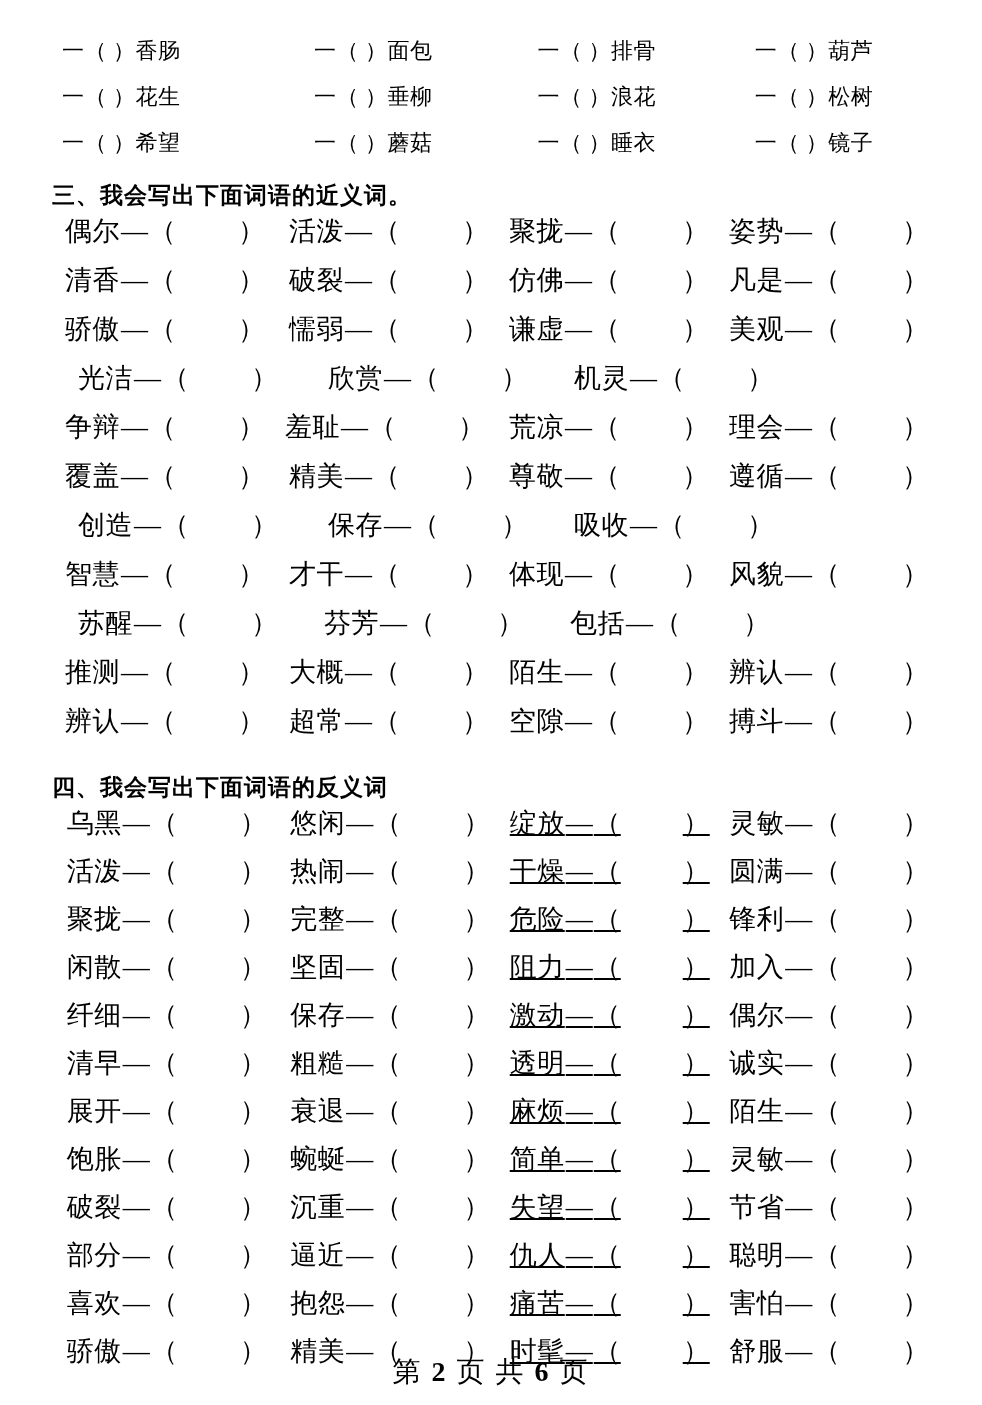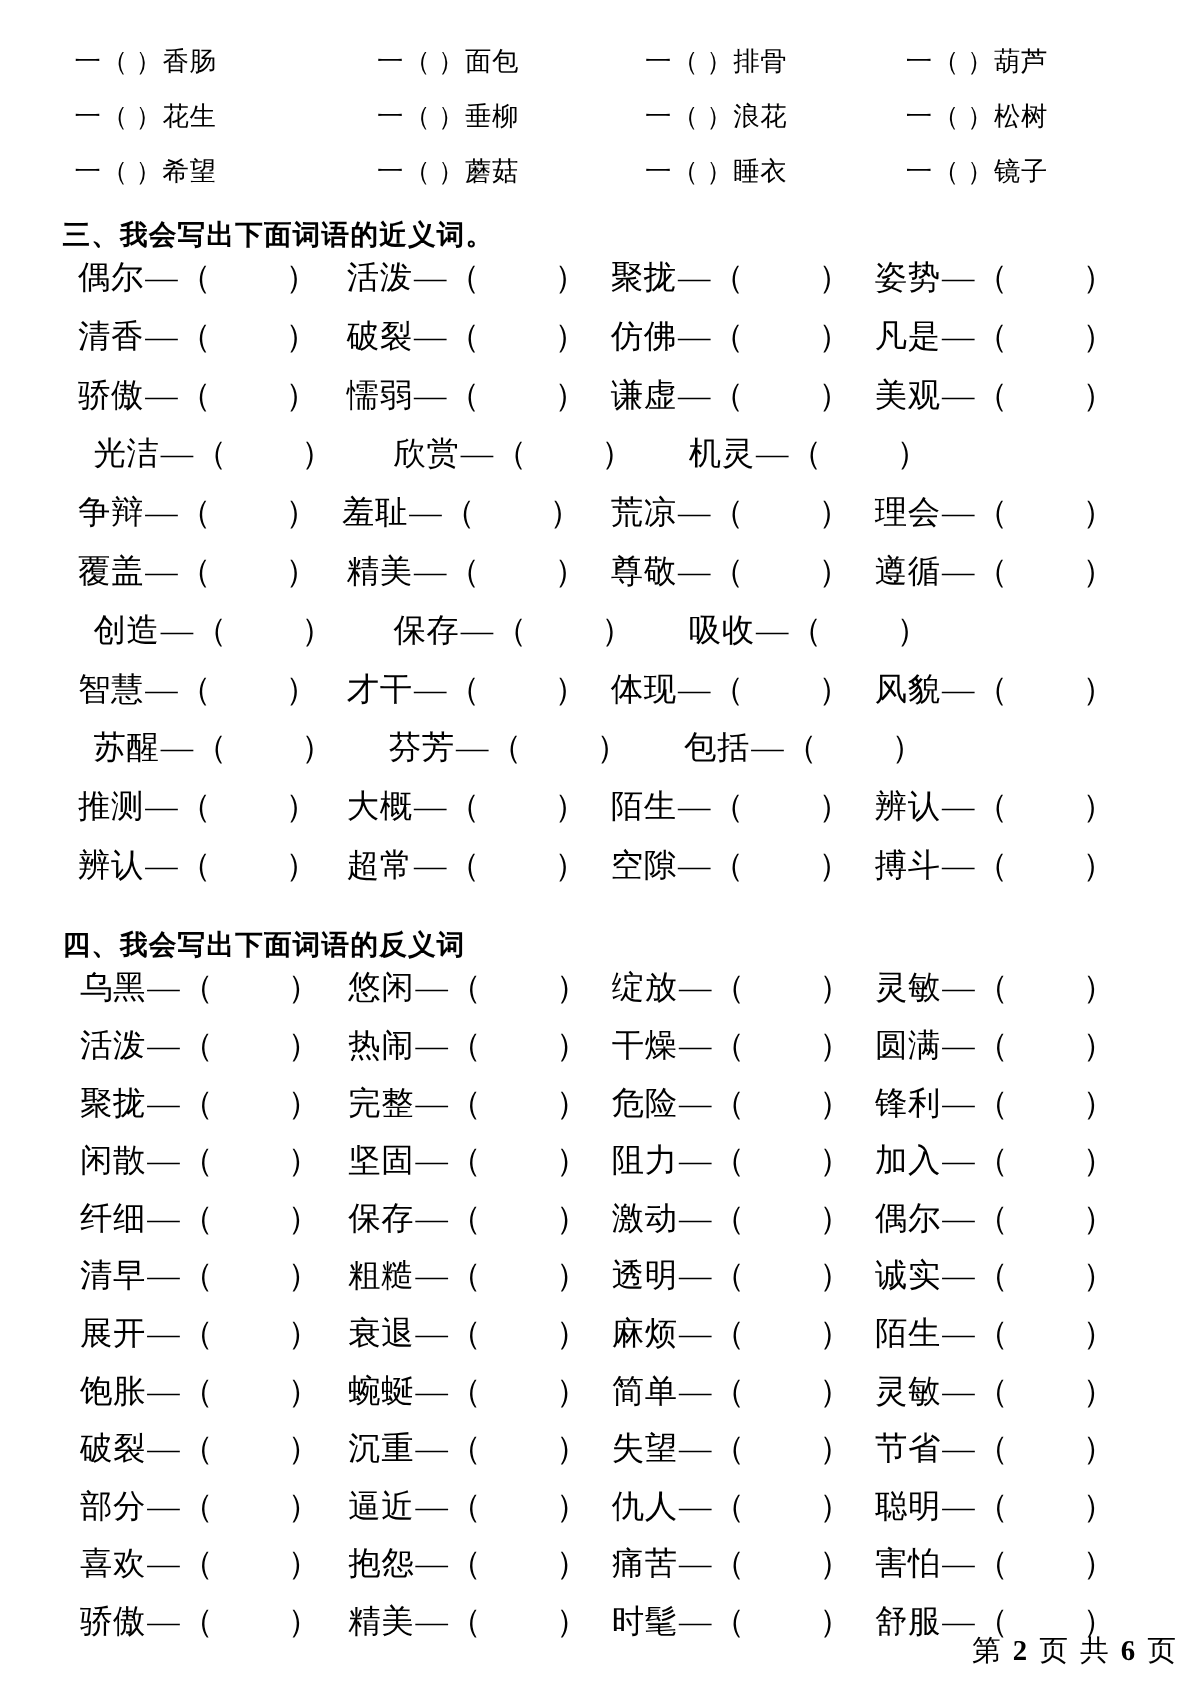--- a/index.html
+++ b/index.html
@@ -80,31 +80,31 @@
   .cell .blank-close { padding-left: 62px; }
   .g3 .cell { width: 228px; }
   .g3 .cell.k0 { padding-left: 12px; }
   .g3 .cell.k1 { padding-left: 22px; }
   .g3 .cell.k2 { padding-left: 18px; }
   .g3 .cell.k3 { padding-left: 18px; }
 
   .g4 .cell { width: 228px; }
   .g4 .cell.k0 { padding-left: 14px; }
   .g4 .cell.k1 { padding-left: 22px; }
-  .g4 .cell.k2 { padding-left: 18px; }
+  .g4 .cell.k2 { padding-left: 18px; text-decoration: underline; }
   .g4 .cell.k3 { padding-left: 18px; }
 
   
   .footer {
     position: absolute;
     left: 0;
     right: 0;
     bottom: 14px;
-    text-align: right;
-    font-size: 24px;
+    text-align: center;
+    font-size: 28px;
     letter-spacing: 2px;
     font-family: "Liberation Serif", "DejaVu Serif", serif;
   }
   .footer .num { font-weight: 700; }
 </style>
 </head>
 <body>
 
 <div class="page">
 

